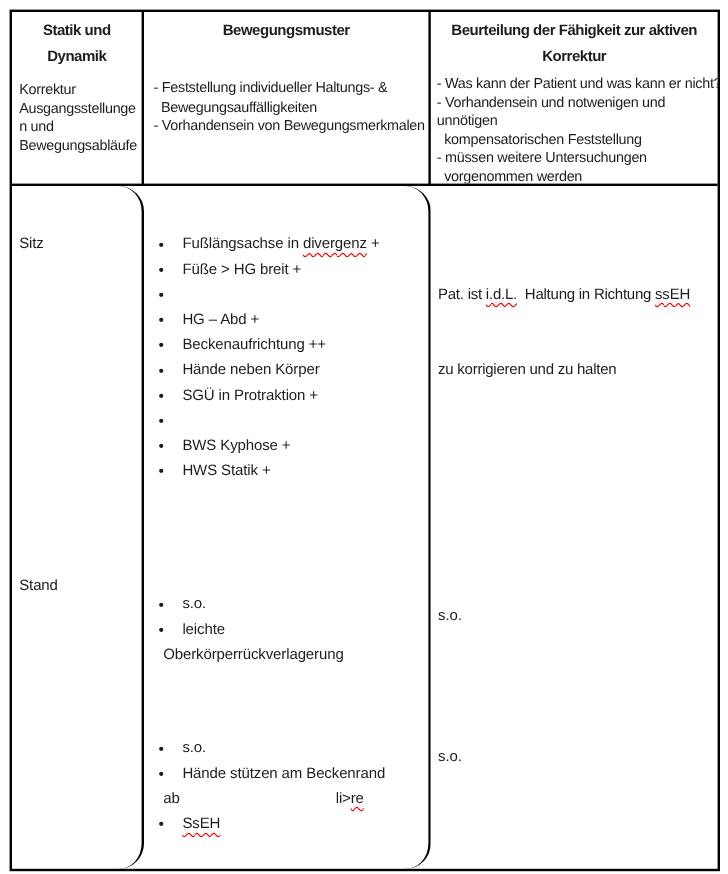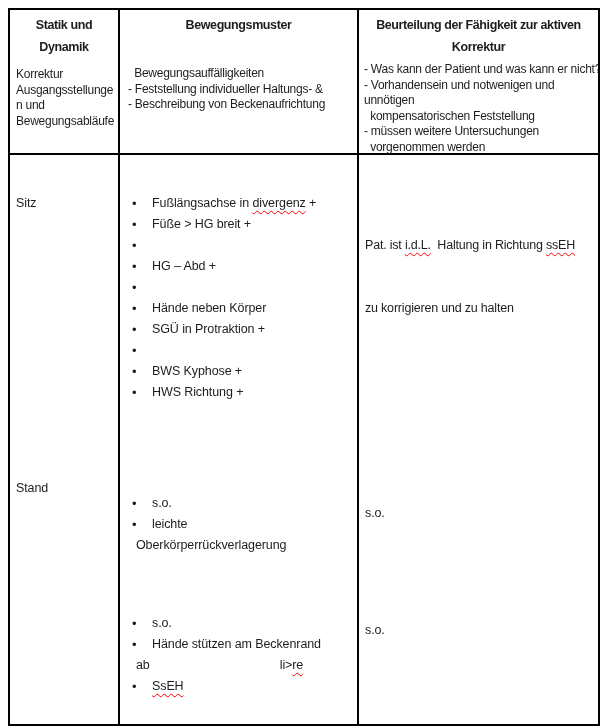--- a/index.html
+++ b/index.html
@@ -27,21 +27,21 @@
   .cell.c1,.cell.c2{border-right:2px solid var(--border);}
   .cell.r1{border-bottom:2px solid var(--border);}
   .abs{position:absolute;left:0;right:0;}
   .title{
     font-weight:bold;font-size:12.5px;line-height:22px;letter-spacing:-0.4px;
     text-align:center;white-space:nowrap;
   }
   .desc{font-size:12px;line-height:15.5px;letter-spacing:-0.25px;}
   .desc > div{white-space:pre;}
   .pad{padding-left:6px;padding-right:2px;}
-  .bodytext{font-size:12.5px;line-height:21px;letter-spacing:-0.1px;}
+  .bodytext{font-size:12.5px;line-height:21px;letter-spacing:-0.1px;border-radius:21px;}
   .label{white-space:pre;}
   .bullet-row{display:flex;padding-left:12px;white-space:pre-wrap;}
   .marker{width:20px;flex:0 0 20px;font-size:13px;}
   .btext{white-space:pre-wrap;}
   .bullet-cont{padding-left:16px;white-space:pre-wrap;}
   .korr{letter-spacing:-0.2px;white-space:pre-wrap;}
   .korr > div{white-space:pre-wrap;}
   .misspell{
     text-decoration:underline wavy var(--squiggle);
     text-decoration-thickness:1px;
@@ -66,23 +66,23 @@
       <div>n und</div>
       <div>Bewegungsabläufe</div>
     </div>
   </div>
 
   <div class="cell c2 r1">
     <div class="abs title" style="top:4px">
       <div>Bewegungsmuster</div>
     </div>
     <div class="abs desc" style="top:56px;padding-left:8px">
+      <div>- Feststellung individueller Haltungs- &amp;</div>
       <div>  Bewegungsauffälligkeiten</div>
-      <div>- Feststellung individueller Haltungs- &amp;</div>
-      <div>- Beschreibung von Beckenaufrichtung</div>
+      <div>- Vorhandensein von Bewegungsmerkmalen</div>
     </div>
   </div>
 
   <div class="cell c3 r1">
     <div class="abs title" style="top:4px">
       <div>Beurteilung der Fähigkeit zur aktiven</div>
       <div>Korrektur</div>
     </div>
     <div class="abs desc" style="top:52px;padding-left:5px">
       <div>- Was kann der Patient und was kann er nicht?</div>
@@ -99,26 +99,26 @@
     <div class="abs label pad" style="top:323px">Stand</div>
   </div>
 
   <div class="cell c2 bodytext">
 
     <div class="abs" style="top:38px">
       <div class="bullet-row"><span class="marker">•</span><span class="btext"><span>Fußlängsachse in </span><span class="misspell">divergenz</span><span> +</span></span></div>
       <div class="bullet-row"><span class="marker">•</span><span class="btext">Füße &gt; HG breit +</span></div>
       <div class="bullet-row"><span class="marker">•</span></div>
       <div class="bullet-row"><span class="marker">•</span><span class="btext">HG – Abd +</span></div>
-      <div class="bullet-row"><span class="marker">•</span></div>
+      <div class="bullet-row"><span class="marker">•</span><span class="btext">Beckenaufrichtung ++</span></div>
       <div class="bullet-row"><span class="marker">•</span><span class="btext">Hände neben Körper</span></div>
       <div class="bullet-row"><span class="marker">•</span><span class="btext">SGÜ in Protraktion +</span></div>
       <div class="bullet-row"><span class="marker">•</span></div>
       <div class="bullet-row"><span class="marker">•</span><span class="btext">BWS Kyphose +</span></div>
-      <div class="bullet-row"><span class="marker">•</span><span class="btext">HWS Richtung +</span></div>
+      <div class="bullet-row"><span class="marker">•</span><span class="btext">HWS Statik +</span></div>
     </div>
 
     <div class="abs" style="top:338px">
       <div class="bullet-row"><span class="marker">•</span><span class="btext">s.o.</span></div>
       <div class="bullet-row"><span class="marker">•</span><span class="btext">leichte</span></div>
       <div class="bullet-cont">Oberkörperrückverlagerung</div>
     </div>
 
     <div class="abs" style="top:458px">
       <div class="bullet-row"><span class="marker">•</span><span class="btext">s.o.</span></div>

